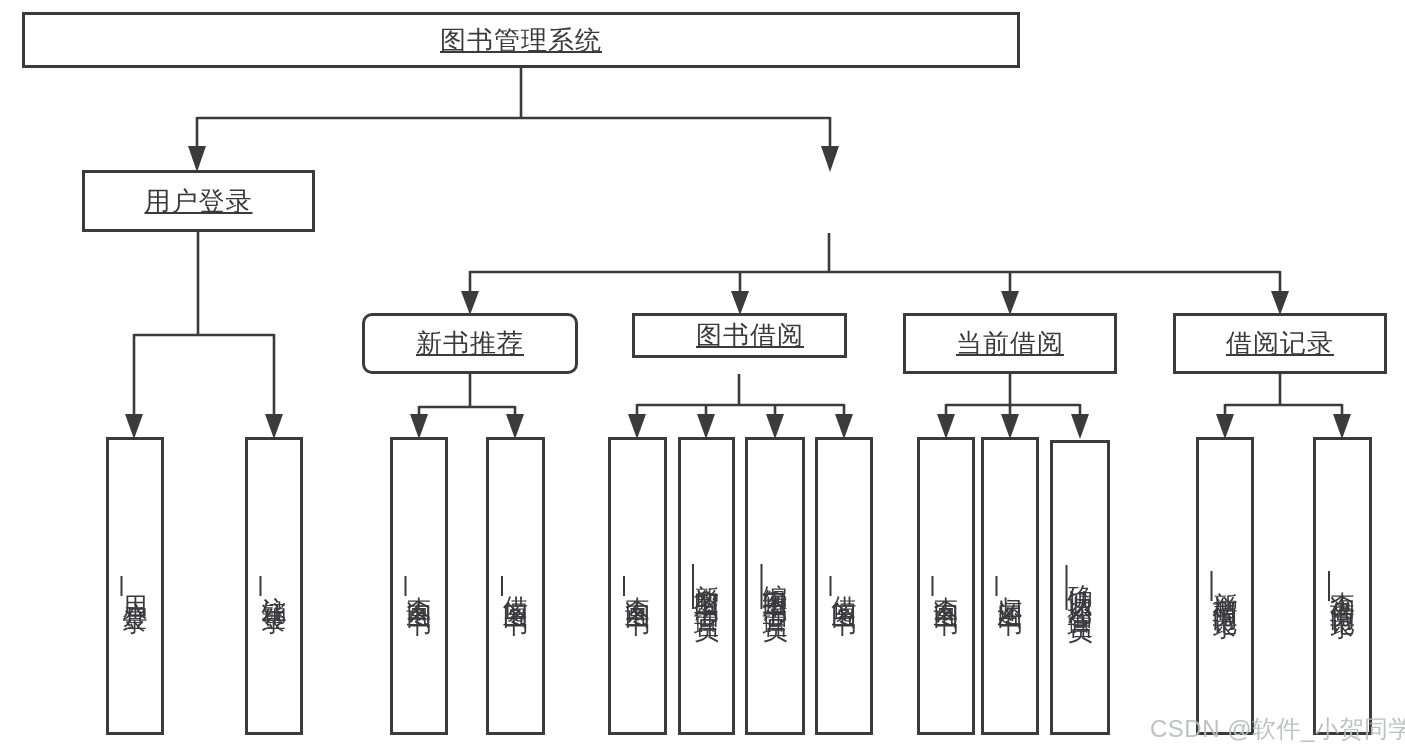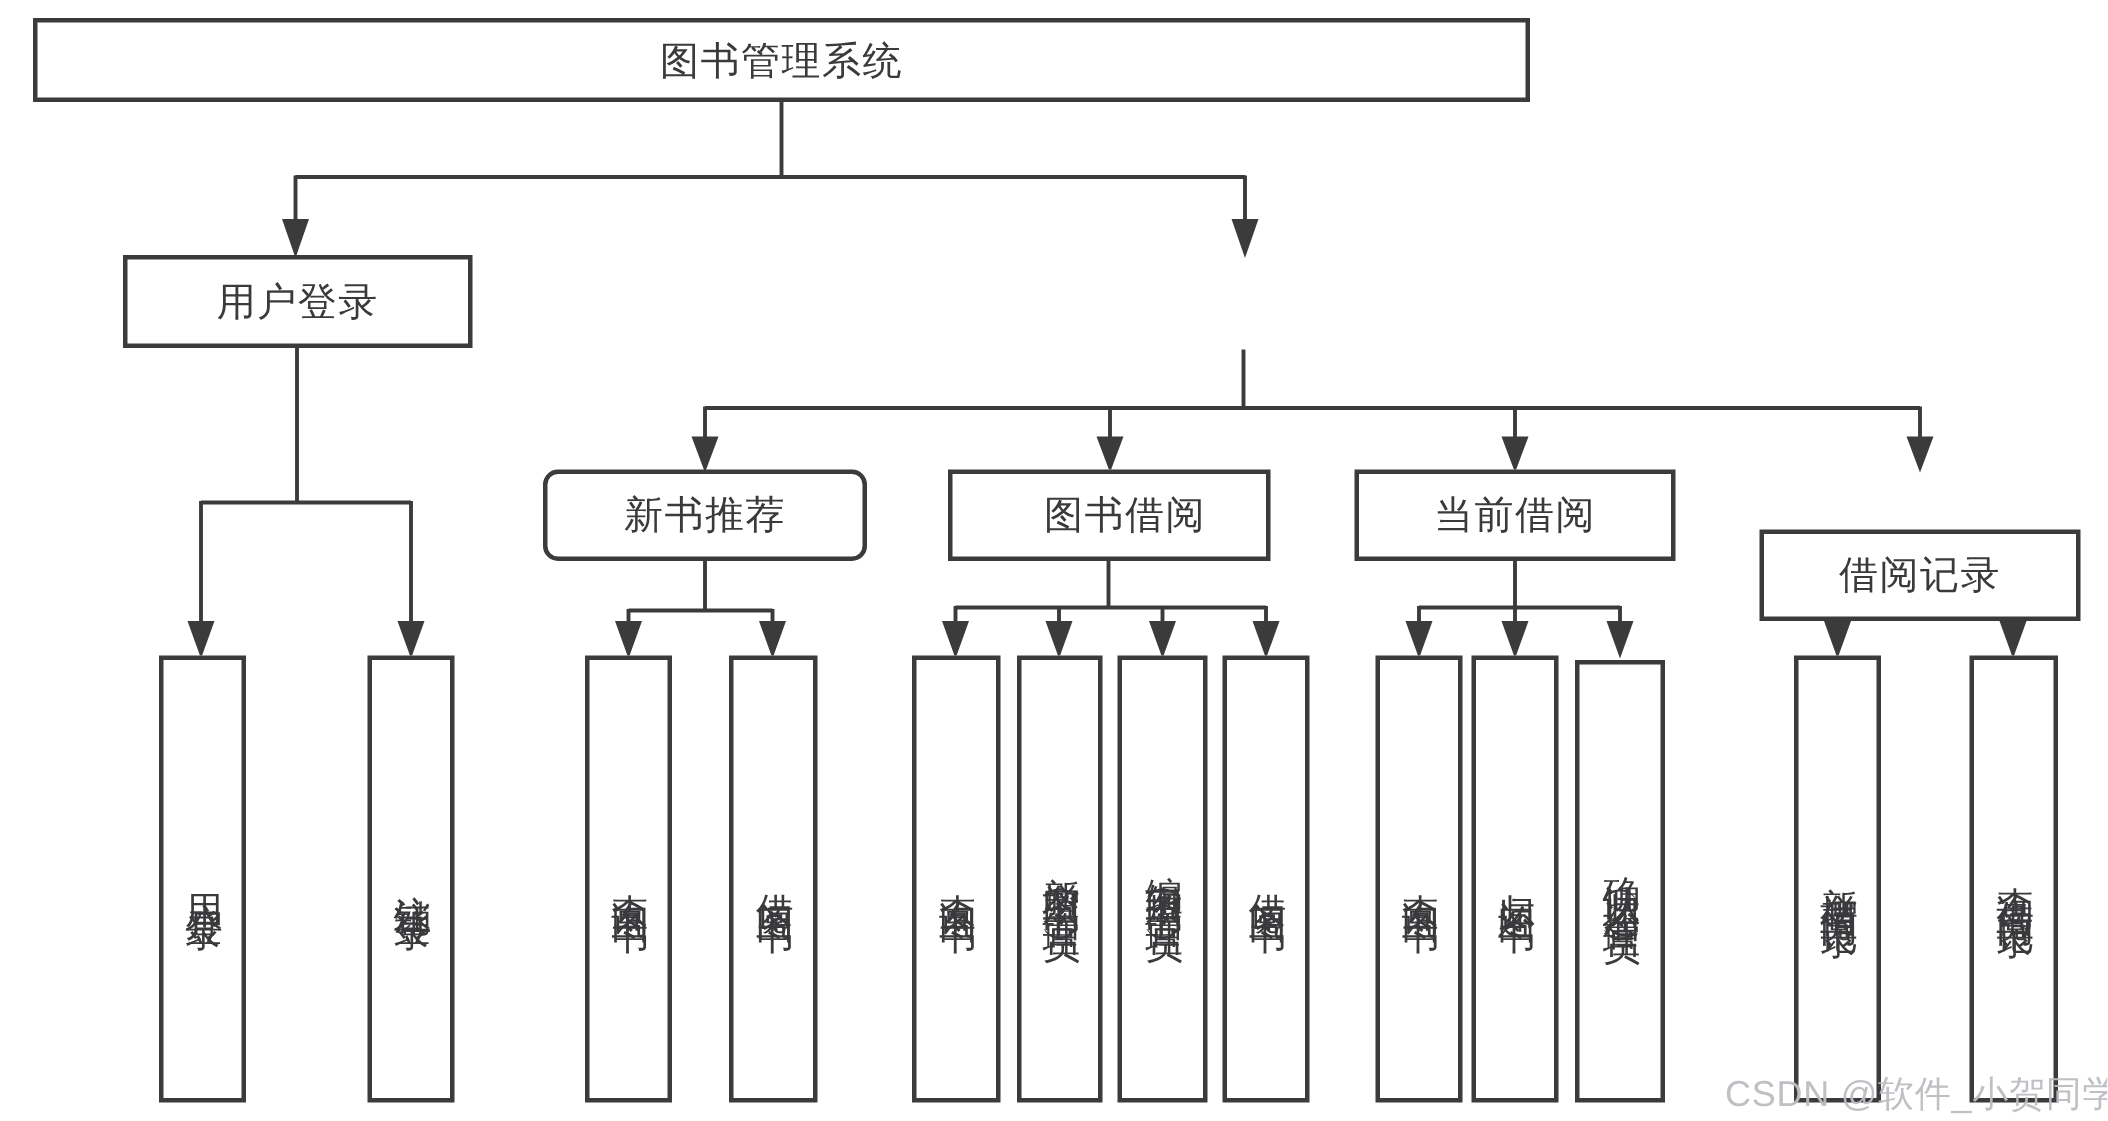--- a/index.html
+++ b/index.html
@@ -28,20 +28,21 @@
     box-sizing: border-box;
     border: 3px solid #3b3b3b;
     background: #ffffff;
     color: #3a3a3d;
     display: flex;
     align-items: center;
     justify-content: center;
     font-size: 26px;
     letter-spacing: 1px;
     white-space: nowrap;
+    text-decoration: underline;
   }
   .leaf {
     writing-mode: vertical-rl;
     text-orientation: mixed;
     font-size: 25px;
     letter-spacing: 5px;
     white-space: normal;
     line-height: 1;
   }
   .leaf span { display: block; }
@@ -136,27 +137,27 @@
     <span>图书管理系统</span>
   </div>
 
   <div class="node" style="left:82px; top:170px; width:233px; height:62px;">
     <span>用户登录</span>
   </div>
 
   <div class="node" style="left:362px; top:313px; width:216px; height:61px;border-radius:10px;">
     <span>新书推荐</span>
   </div>
-  <div class="node" style="left:632px; top:313px; width:215px; height:61px;padding-left:21px;">
+  <div class="node" style="left:632px; top:313px; width:215px; height:45px;padding-left:21px;">
     <span>图书借阅</span>
   </div>
   <div class="node" style="left:903px; top:313px; width:214px; height:61px;">
     <span>当前借阅</span>
   </div>
-  <div class="node" style="left:1173px; top:313px; width:214px; height:61px;margin-top:40px;">
+  <div class="node" style="left:1173px; top:313px; width:214px; height:61px;">
     <span>借阅记录</span>
   </div>
 
   <div class="node leaf" style="left:106px; top:437px; width:58px; height:298px;">
     <span>用户登录</span>
   </div>
   <div class="node leaf" style="left:245px; top:437px; width:58px; height:298px;">
     <span>注销登录</span>
   </div>
 

